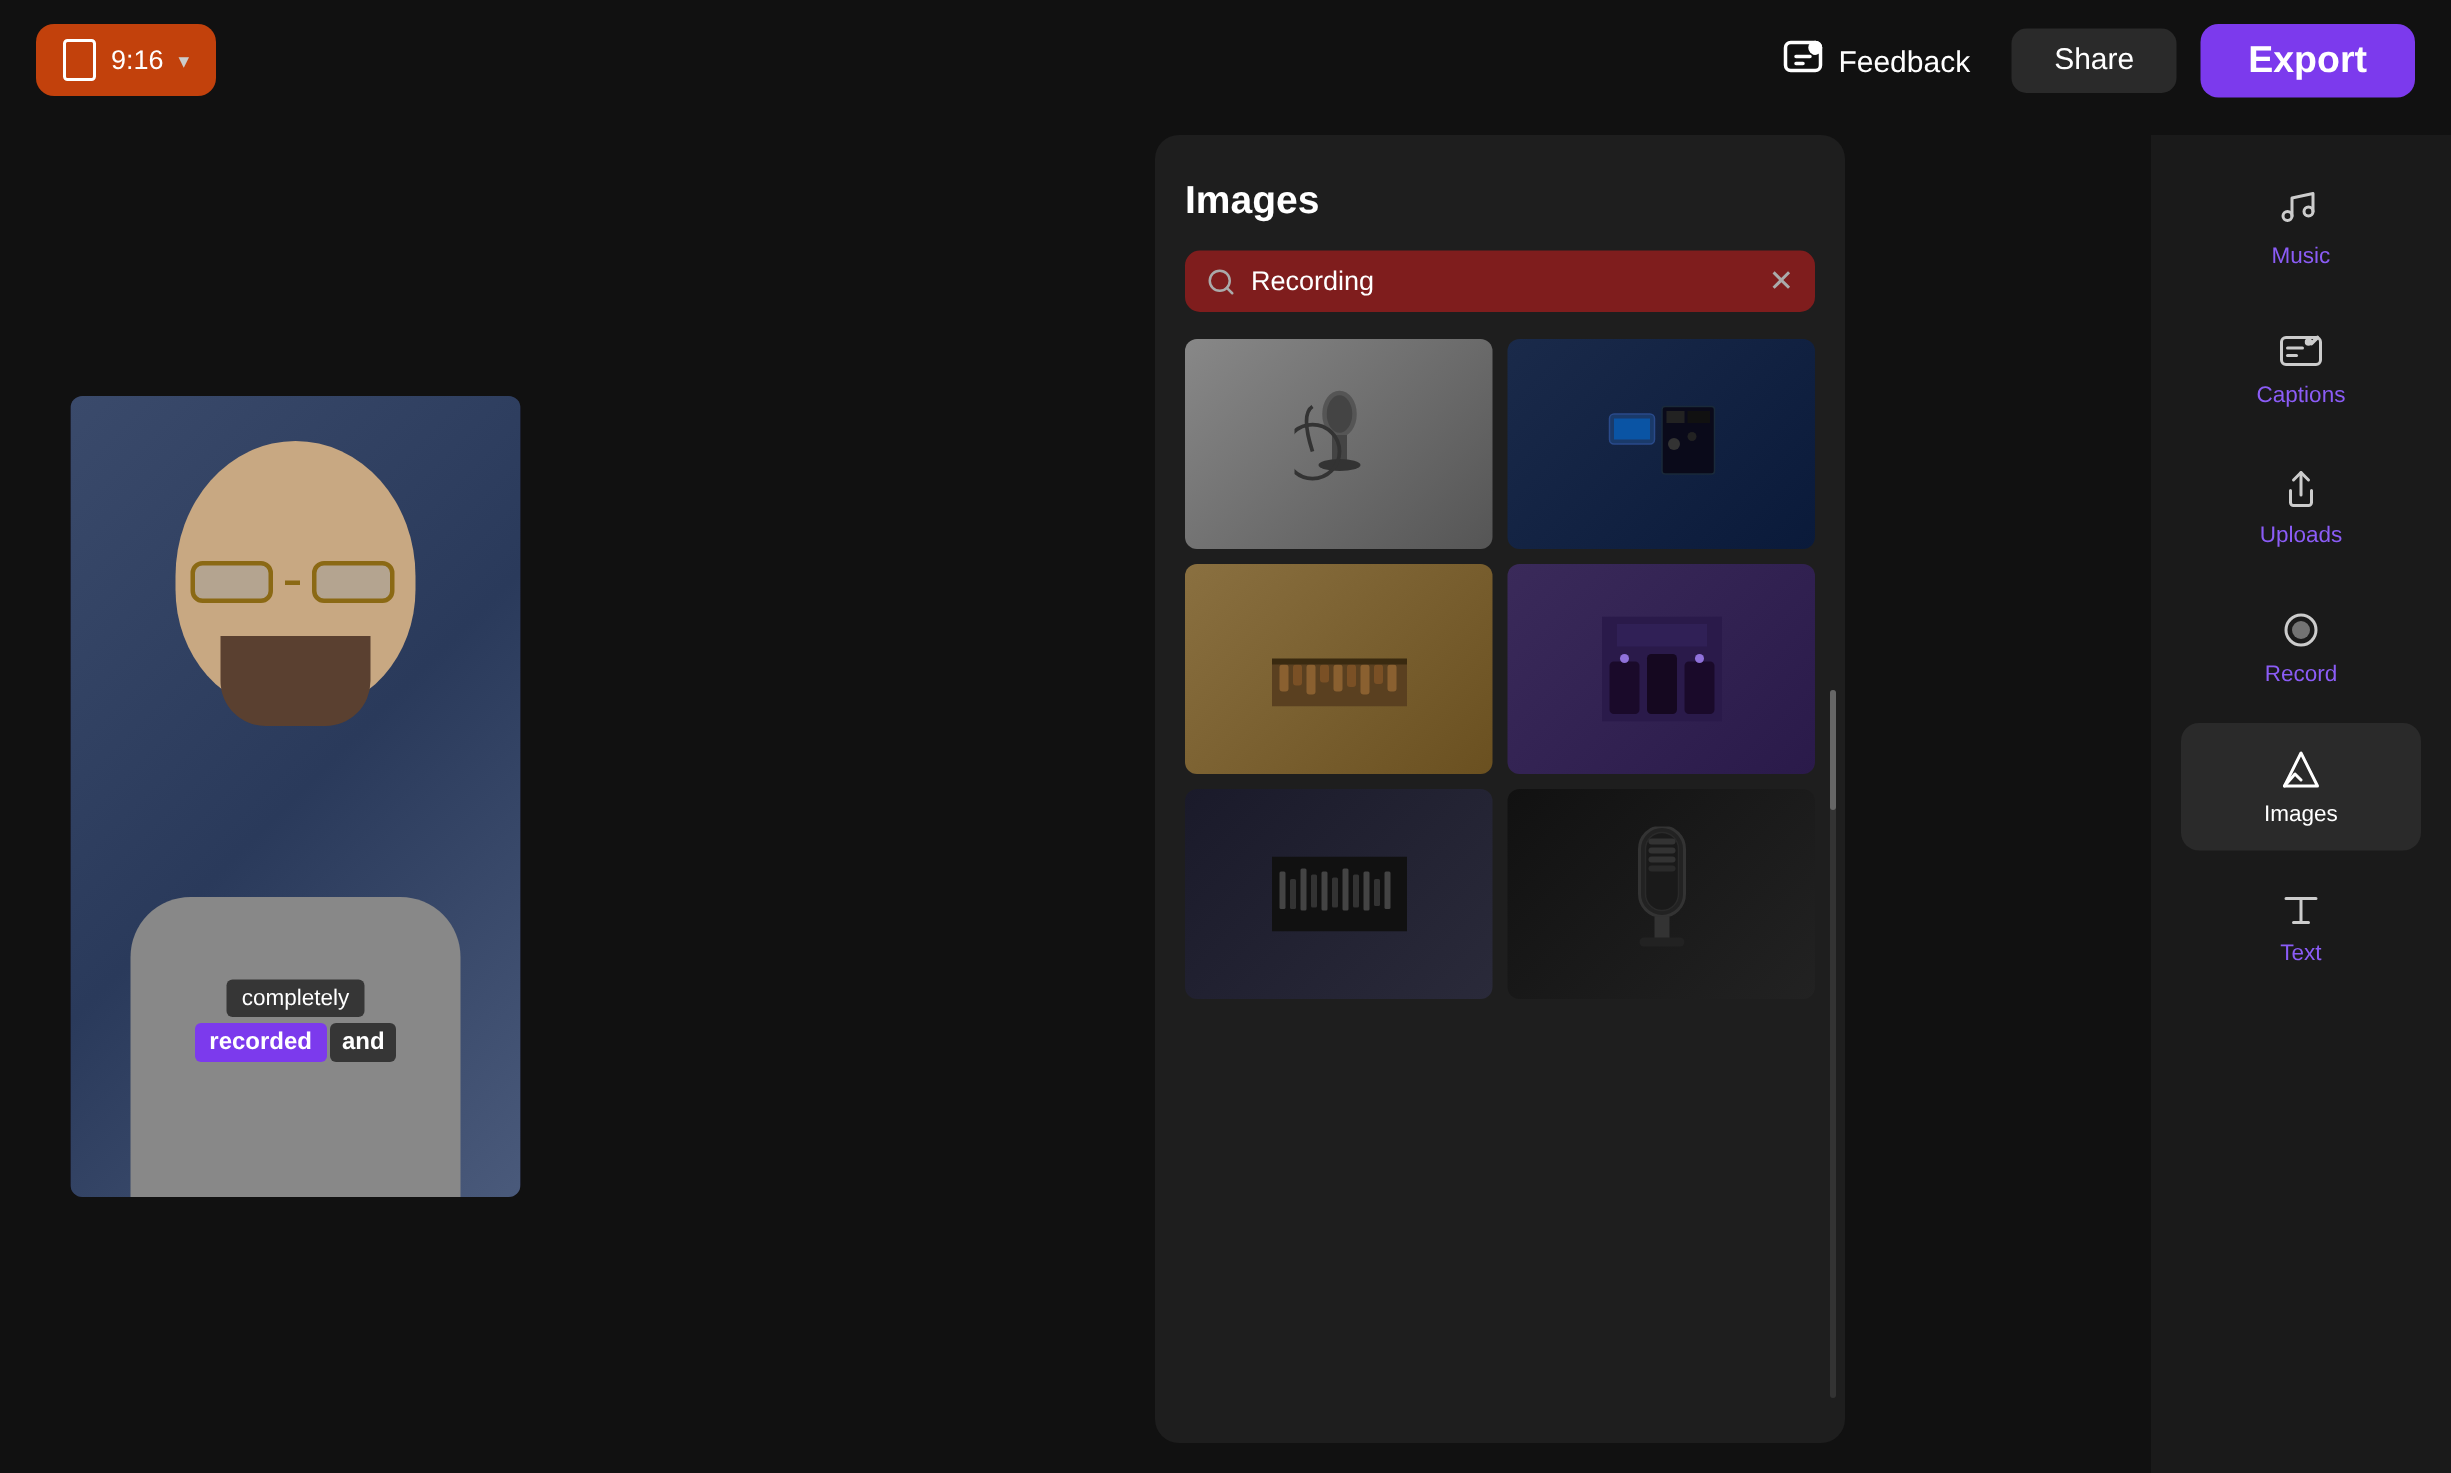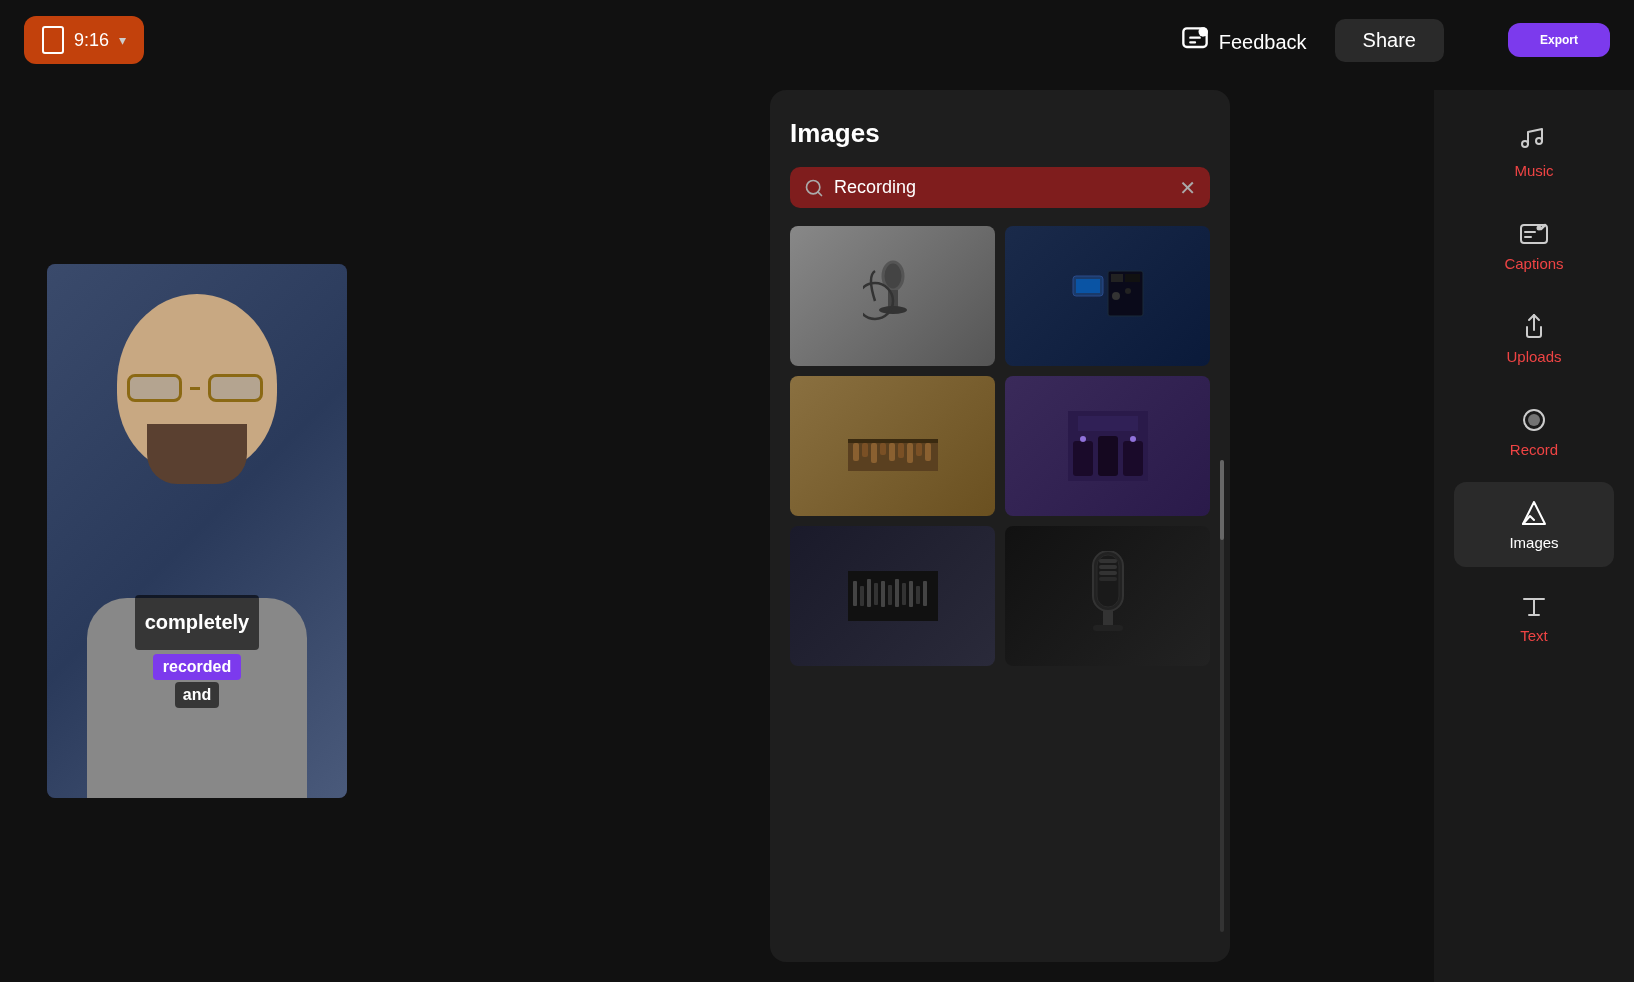--- a/index.html
+++ b/index.html
@@ -72,25 +72,24 @@
       font-size: 20px;
       font-weight: 500;
       padding: 10px 28px;
       cursor: pointer;
     }
     .export-btn {
       background: #7c3aed;
       border: none;
       border-radius: 12px;
       color: #fff;
-      font-size: 12px;
+      font-size: 25px;
       font-weight: 700;
       padding: 10px 32px;
       cursor: pointer;
-      margin-left: 48px;
     }
 
     
     .canvas-area {
       position: absolute;
       top: 80px;
       left: 0;
       right: 1240px;
       bottom: 0;
       display: flex;
@@ -184,34 +183,33 @@
     .subtitle-overlay {
       position: absolute;
       bottom: 90px;
       left: 50%;
       transform: translateX(-50%);
       text-align: center;
       width: 260px;
     }
     .subtitle-line1 {
       color: #fff;
-      font-size: 20px;
-      font-weight: 700;
+      font-size: 15px;
+      font-weight: 400;
       background: rgba(0,0,0,0.6);
-      padding: 16px 10px;
+      padding: 4px 10px;
       border-radius: 4px;
       display: inline-block;
       margin-bottom: 4px;
     }
     .subtitle-line2 {
       display: flex;
-      align-items: center;
+      align-items: flex-end;
       justify-content: center;
       gap: 2px;
-      flex-direction: column;
     }
     .word-highlight {
       background: #7c3aed;
       color: #fff;
       font-size: 16px;
       font-weight: 700;
       padding: 4px 10px;
       border-radius: 4px;
     }
     .word-normal {
@@ -347,21 +345,21 @@
       gap: 6px;
       padding: 16px 20px;
       border-radius: 12px;
       cursor: pointer;
       width: 160px;
     }
     .sidebar-item.active {
       background: #2a2a2a;
     }
     .sidebar-label {
-      color: #ef4444;
+      color: #8b5cf6;
       font-size: 15px;
       font-weight: 500;
     }
     .sidebar-item.active .sidebar-label,
     .sidebar-item.active .sidebar-icon {
       color: #fff;
     }
 
     
     .icon-svg {

